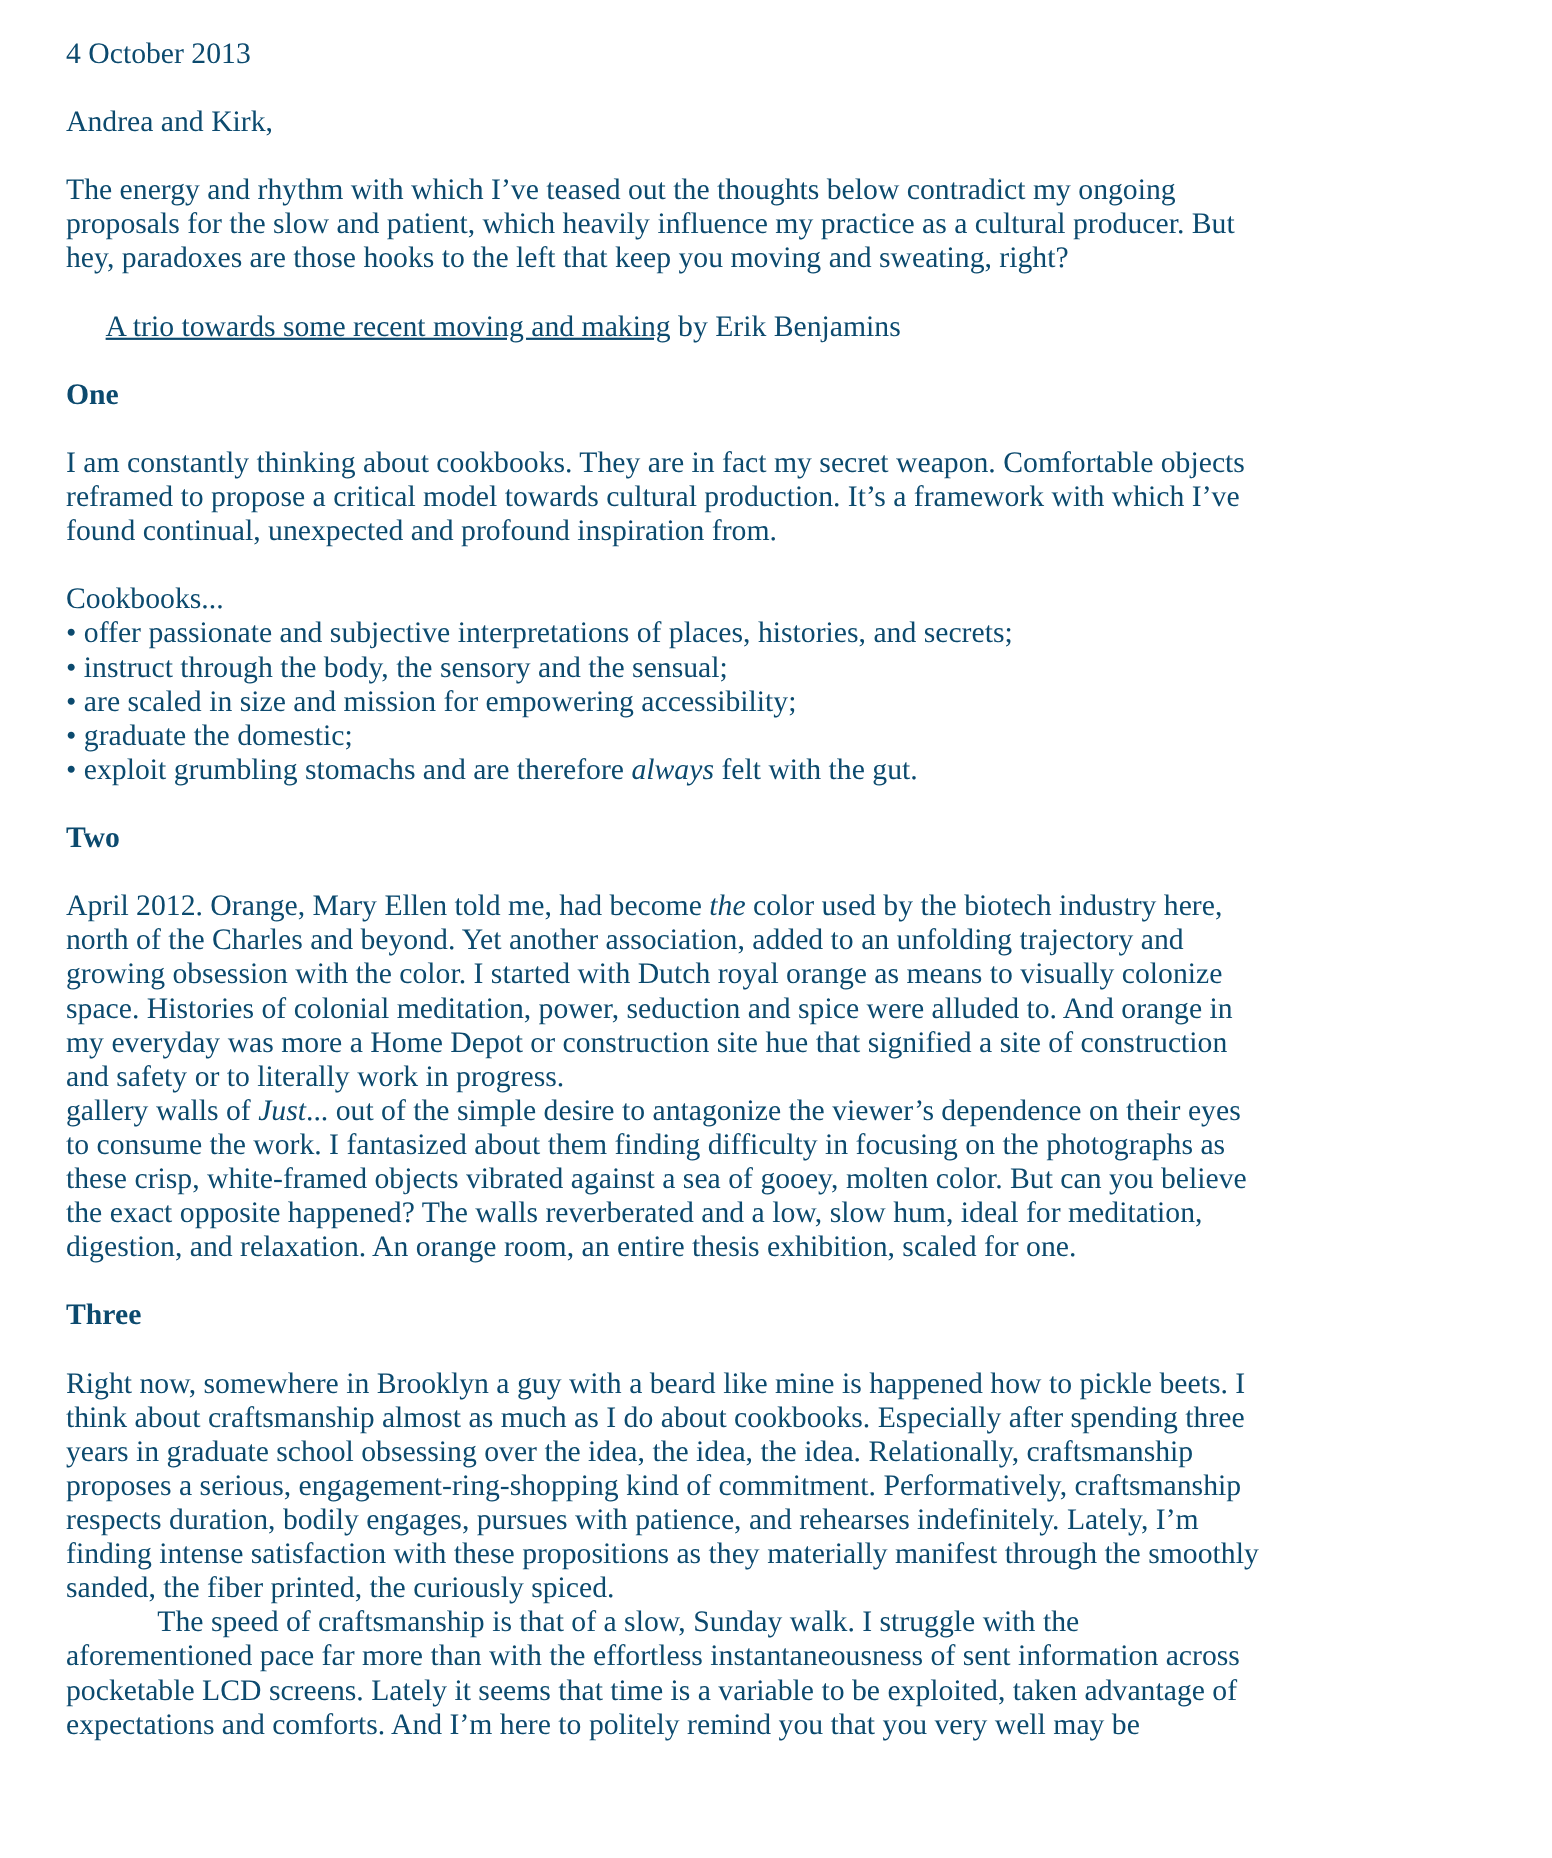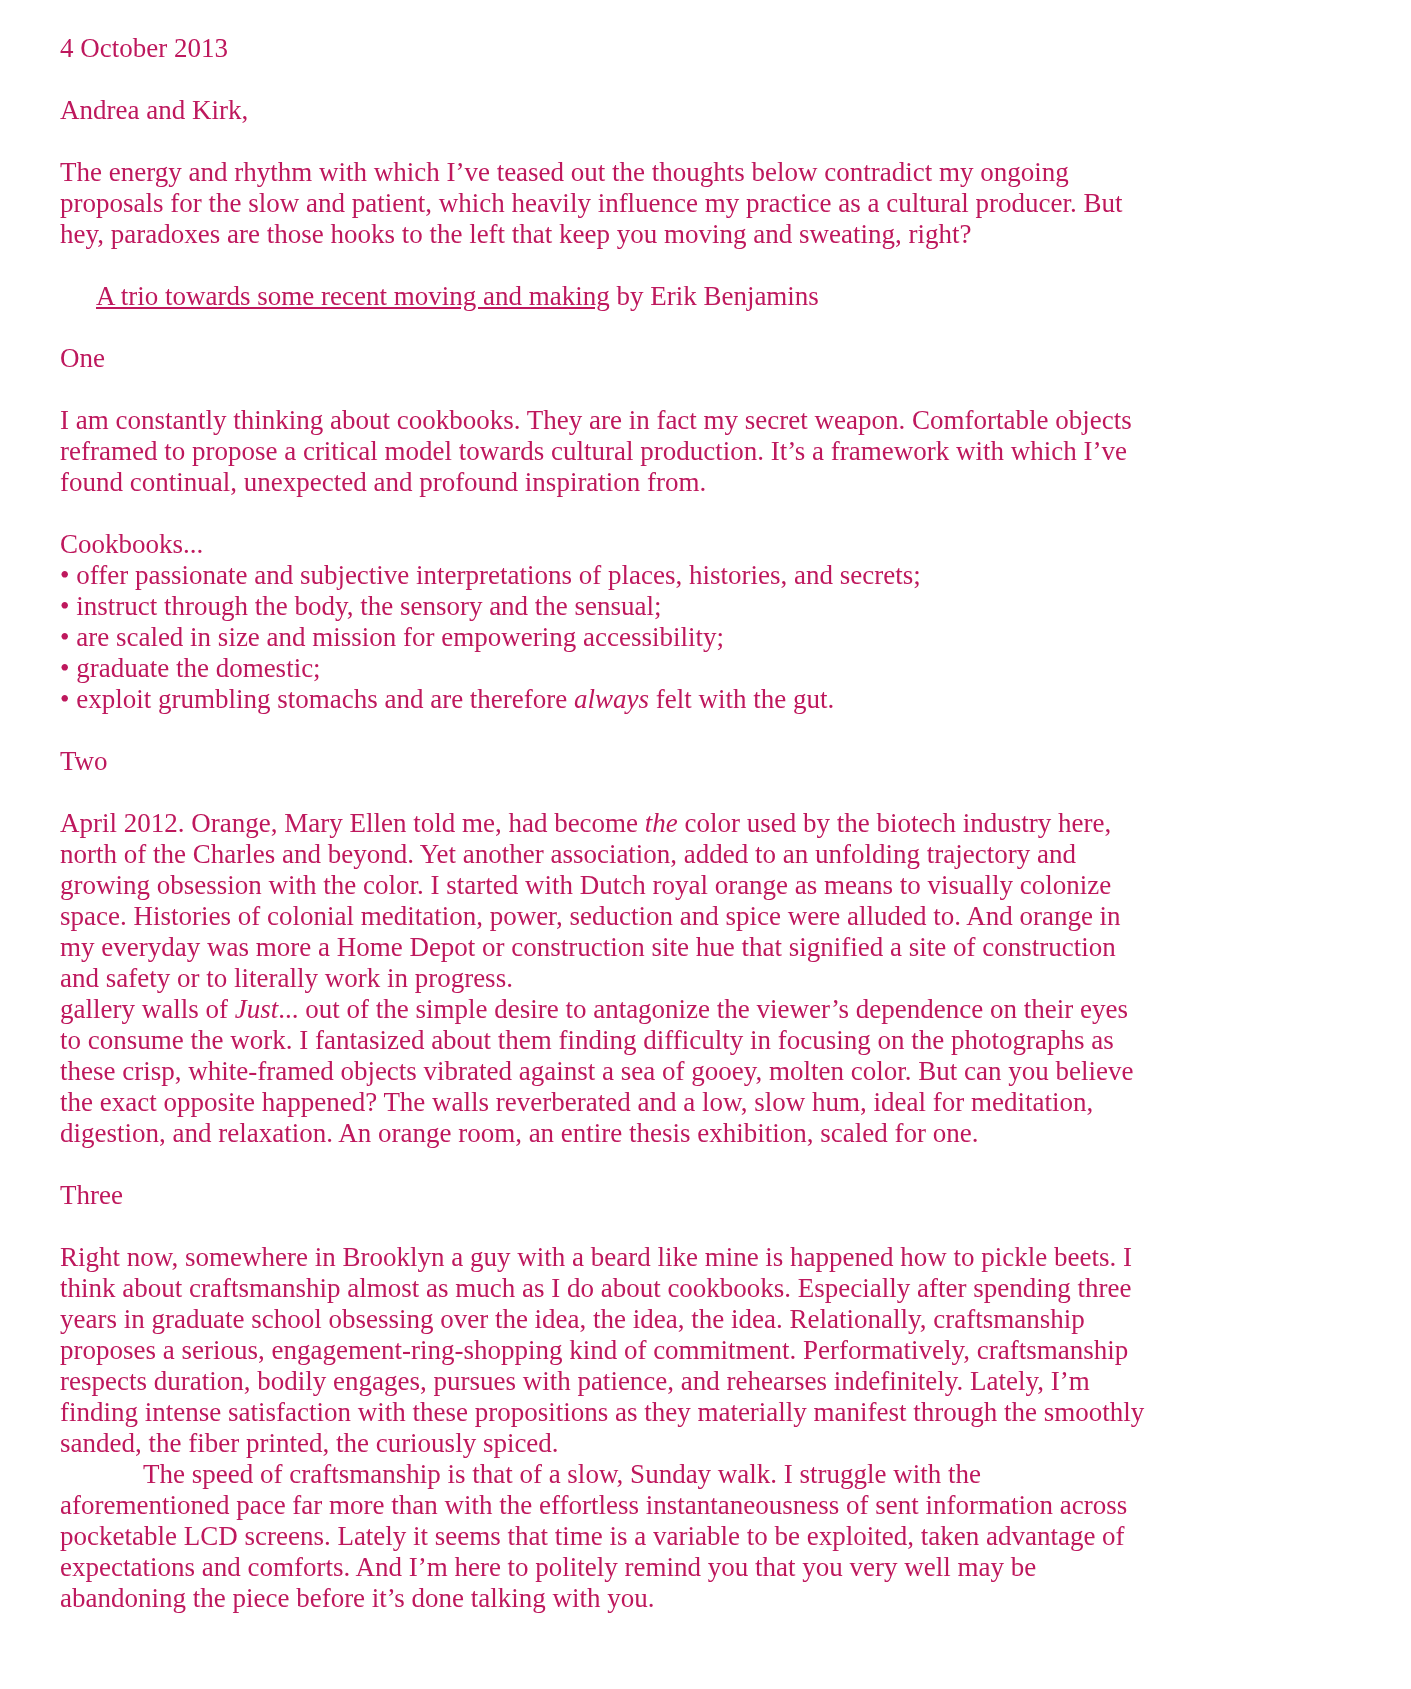--- a/index.html
+++ b/index.html
@@ -19,27 +19,27 @@
     font-size: 27px;
     line-height: 31px;
     color: #0a0a0a;
   }
   .block { margin: 0 0 31px 0; }
   .block:last-child { margin-bottom: 0; }
   .line { white-space: nowrap; }
   .line.ind { padding-left: 83px; }
   .seg-u { text-decoration: underline; margin-left: 36px; }
   .seg-i { font-style: italic; }
-  .seg-b { font-weight: normal; text-align: center; }
+  .seg-b { font-weight: bold; text-align: center; }
 </style>
 </head>
 <body>
 
 <main class="letter">
-  <div id="letter-body" style="color: #be185d;">
+  <div id="letter-body" style="color: #0c4a6e;">
       <div class="block">
         <div class="line"><span>4 October 2013</span></div>
       </div>
       <div class="block">
         <div class="line"><span>Andrea and Kirk,</span></div>
       </div>
       <div class="block">
         <div class="line"><span>The energy and rhythm with which I’ve teased out the thoughts below contradict my ongoing</span></div>
         <div class="line"><span>proposals for the slow and patient, which heavily influence my practice as a cultural producer. But</span></div>
         <div class="line"><span>hey, paradoxes are those hooks to the left that keep you moving and sweating, right?</span></div>
@@ -87,16 +87,15 @@
         <div class="line"><span>think about craftsmanship almost as much as I do about cookbooks. Especially after spending three</span></div>
         <div class="line"><span>years in graduate school obsessing over the idea, the idea, the idea. Relationally, craftsmanship</span></div>
         <div class="line"><span>proposes a serious, engagement-ring-shopping kind of commitment. Performatively, craftsmanship</span></div>
         <div class="line"><span>respects duration, bodily engages, pursues with patience, and rehearses indefinitely. Lately, I’m</span></div>
         <div class="line"><span>finding intense satisfaction with these propositions as they materially manifest through the smoothly</span></div>
         <div class="line"><span>sanded, the fiber printed, the curiously spiced.</span></div>
         <div class="line ind"><span>The speed of craftsmanship is that of a slow, Sunday walk. I struggle with the</span></div>
         <div class="line"><span>aforementioned pace far more than with the effortless instantaneousness of sent information across</span></div>
         <div class="line"><span>pocketable LCD screens. Lately it seems that time is a variable to be exploited, taken advantage of</span></div>
         <div class="line"><span>expectations and comforts. And I’m here to politely remind you that you very well may be</span></div>
-        <div class="line"><span>abandoning the piece before it’s done talking with you.</span></div>
       </div>
     </div>
 </main>
 
 </body></html>

